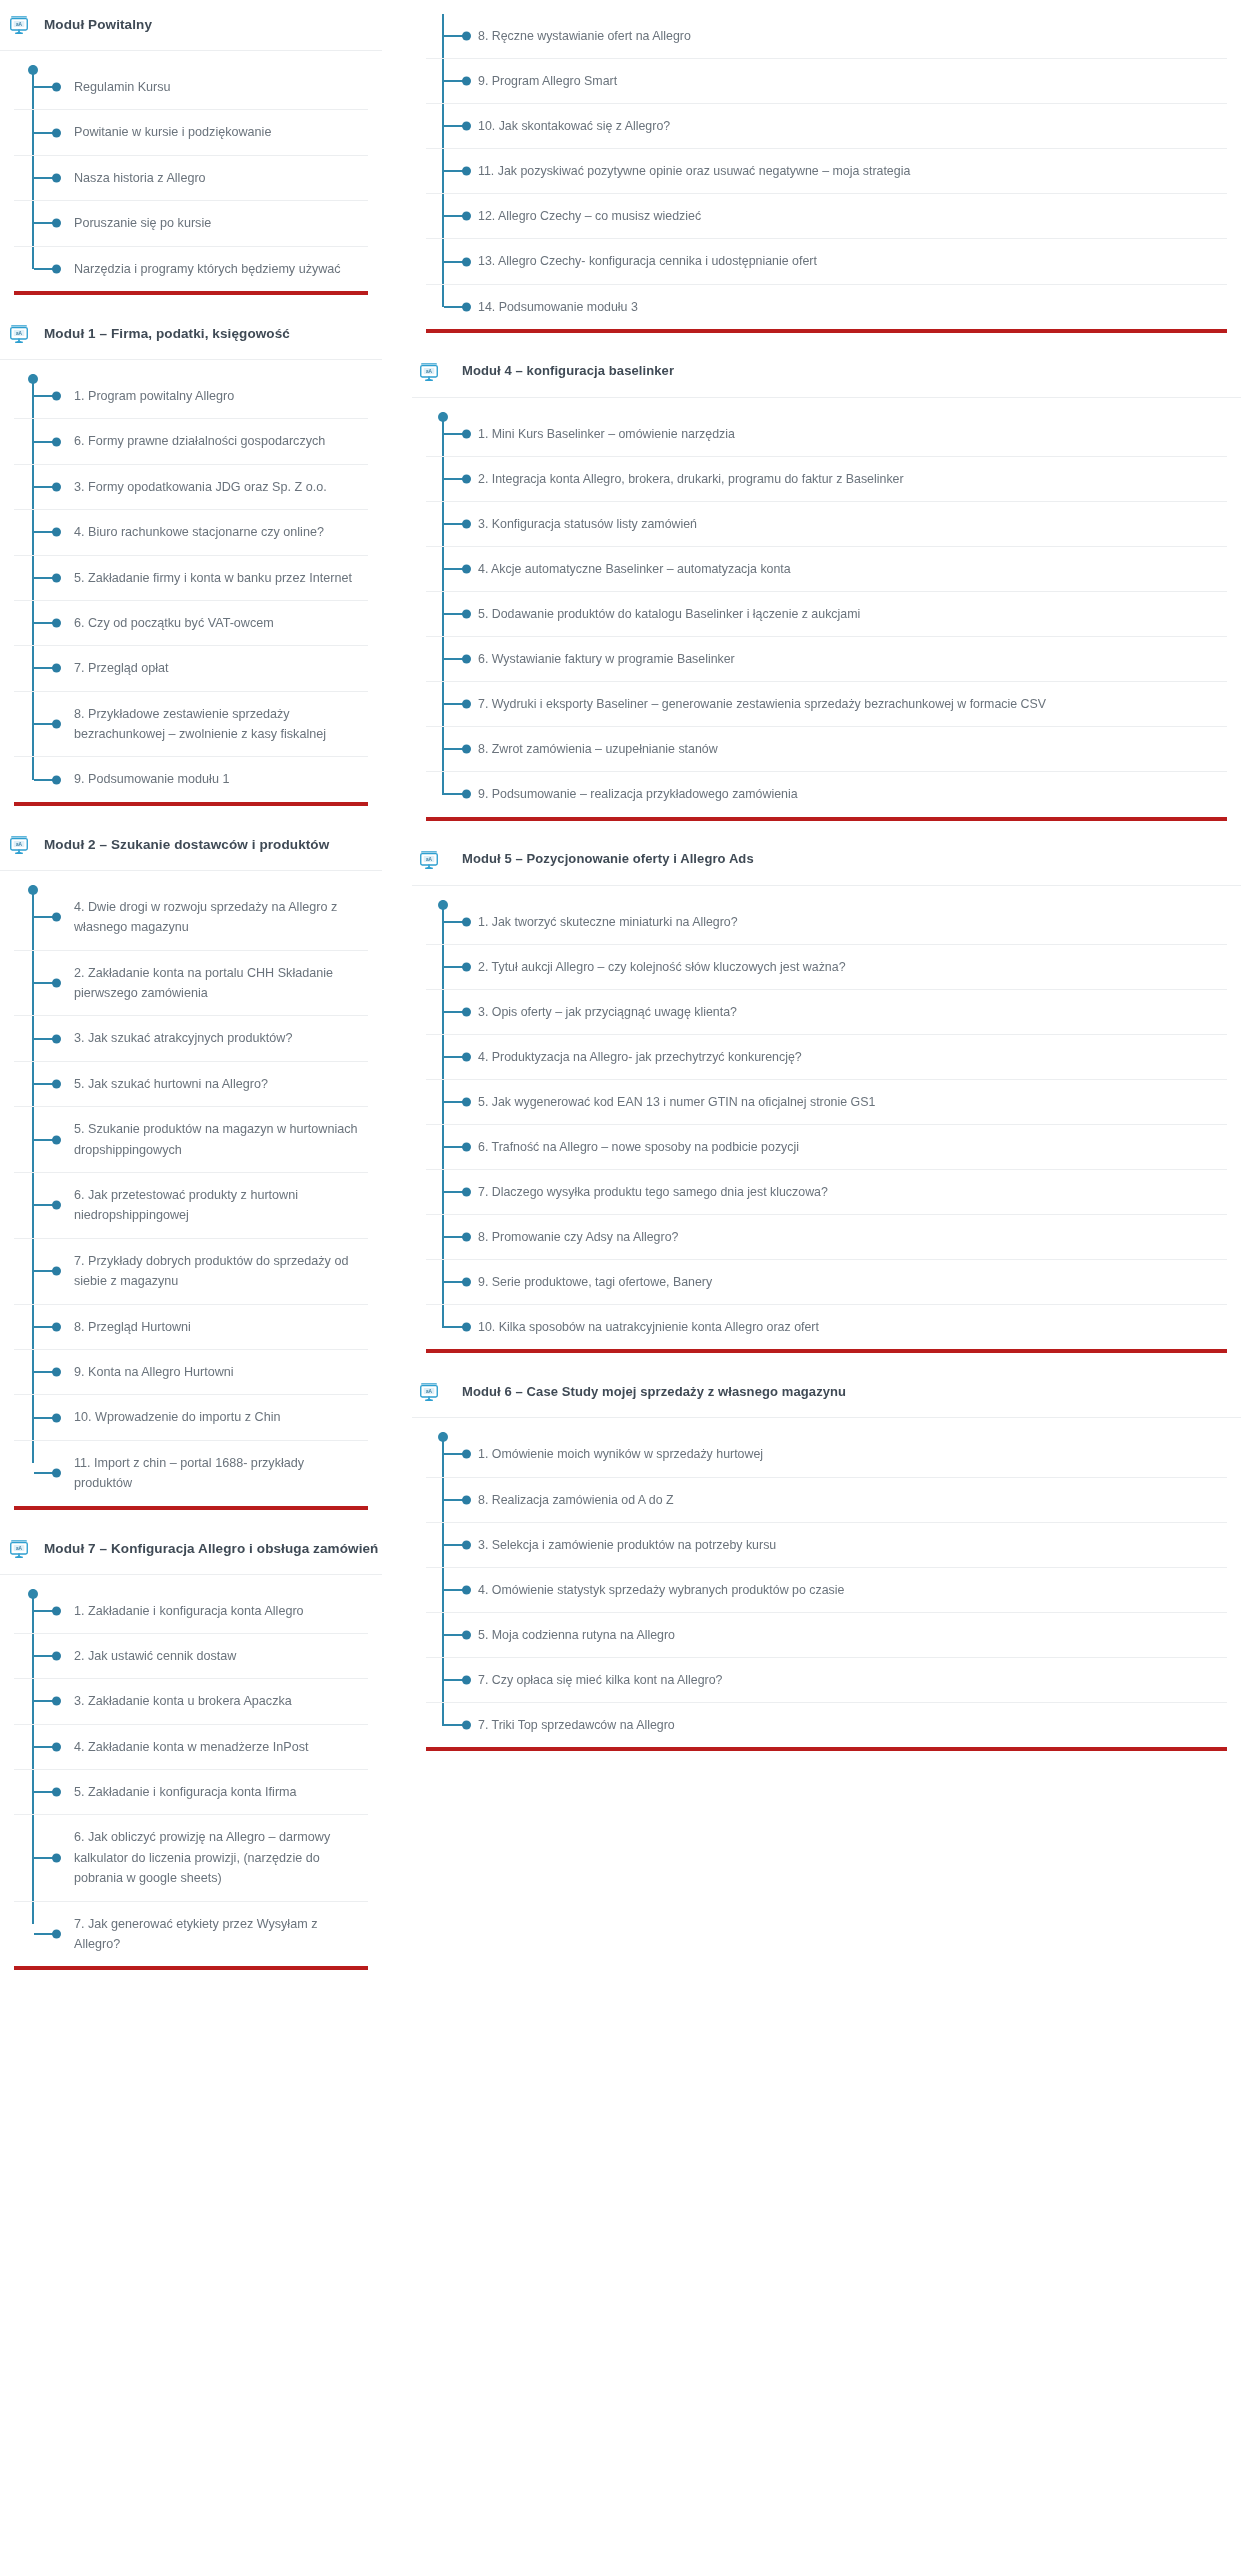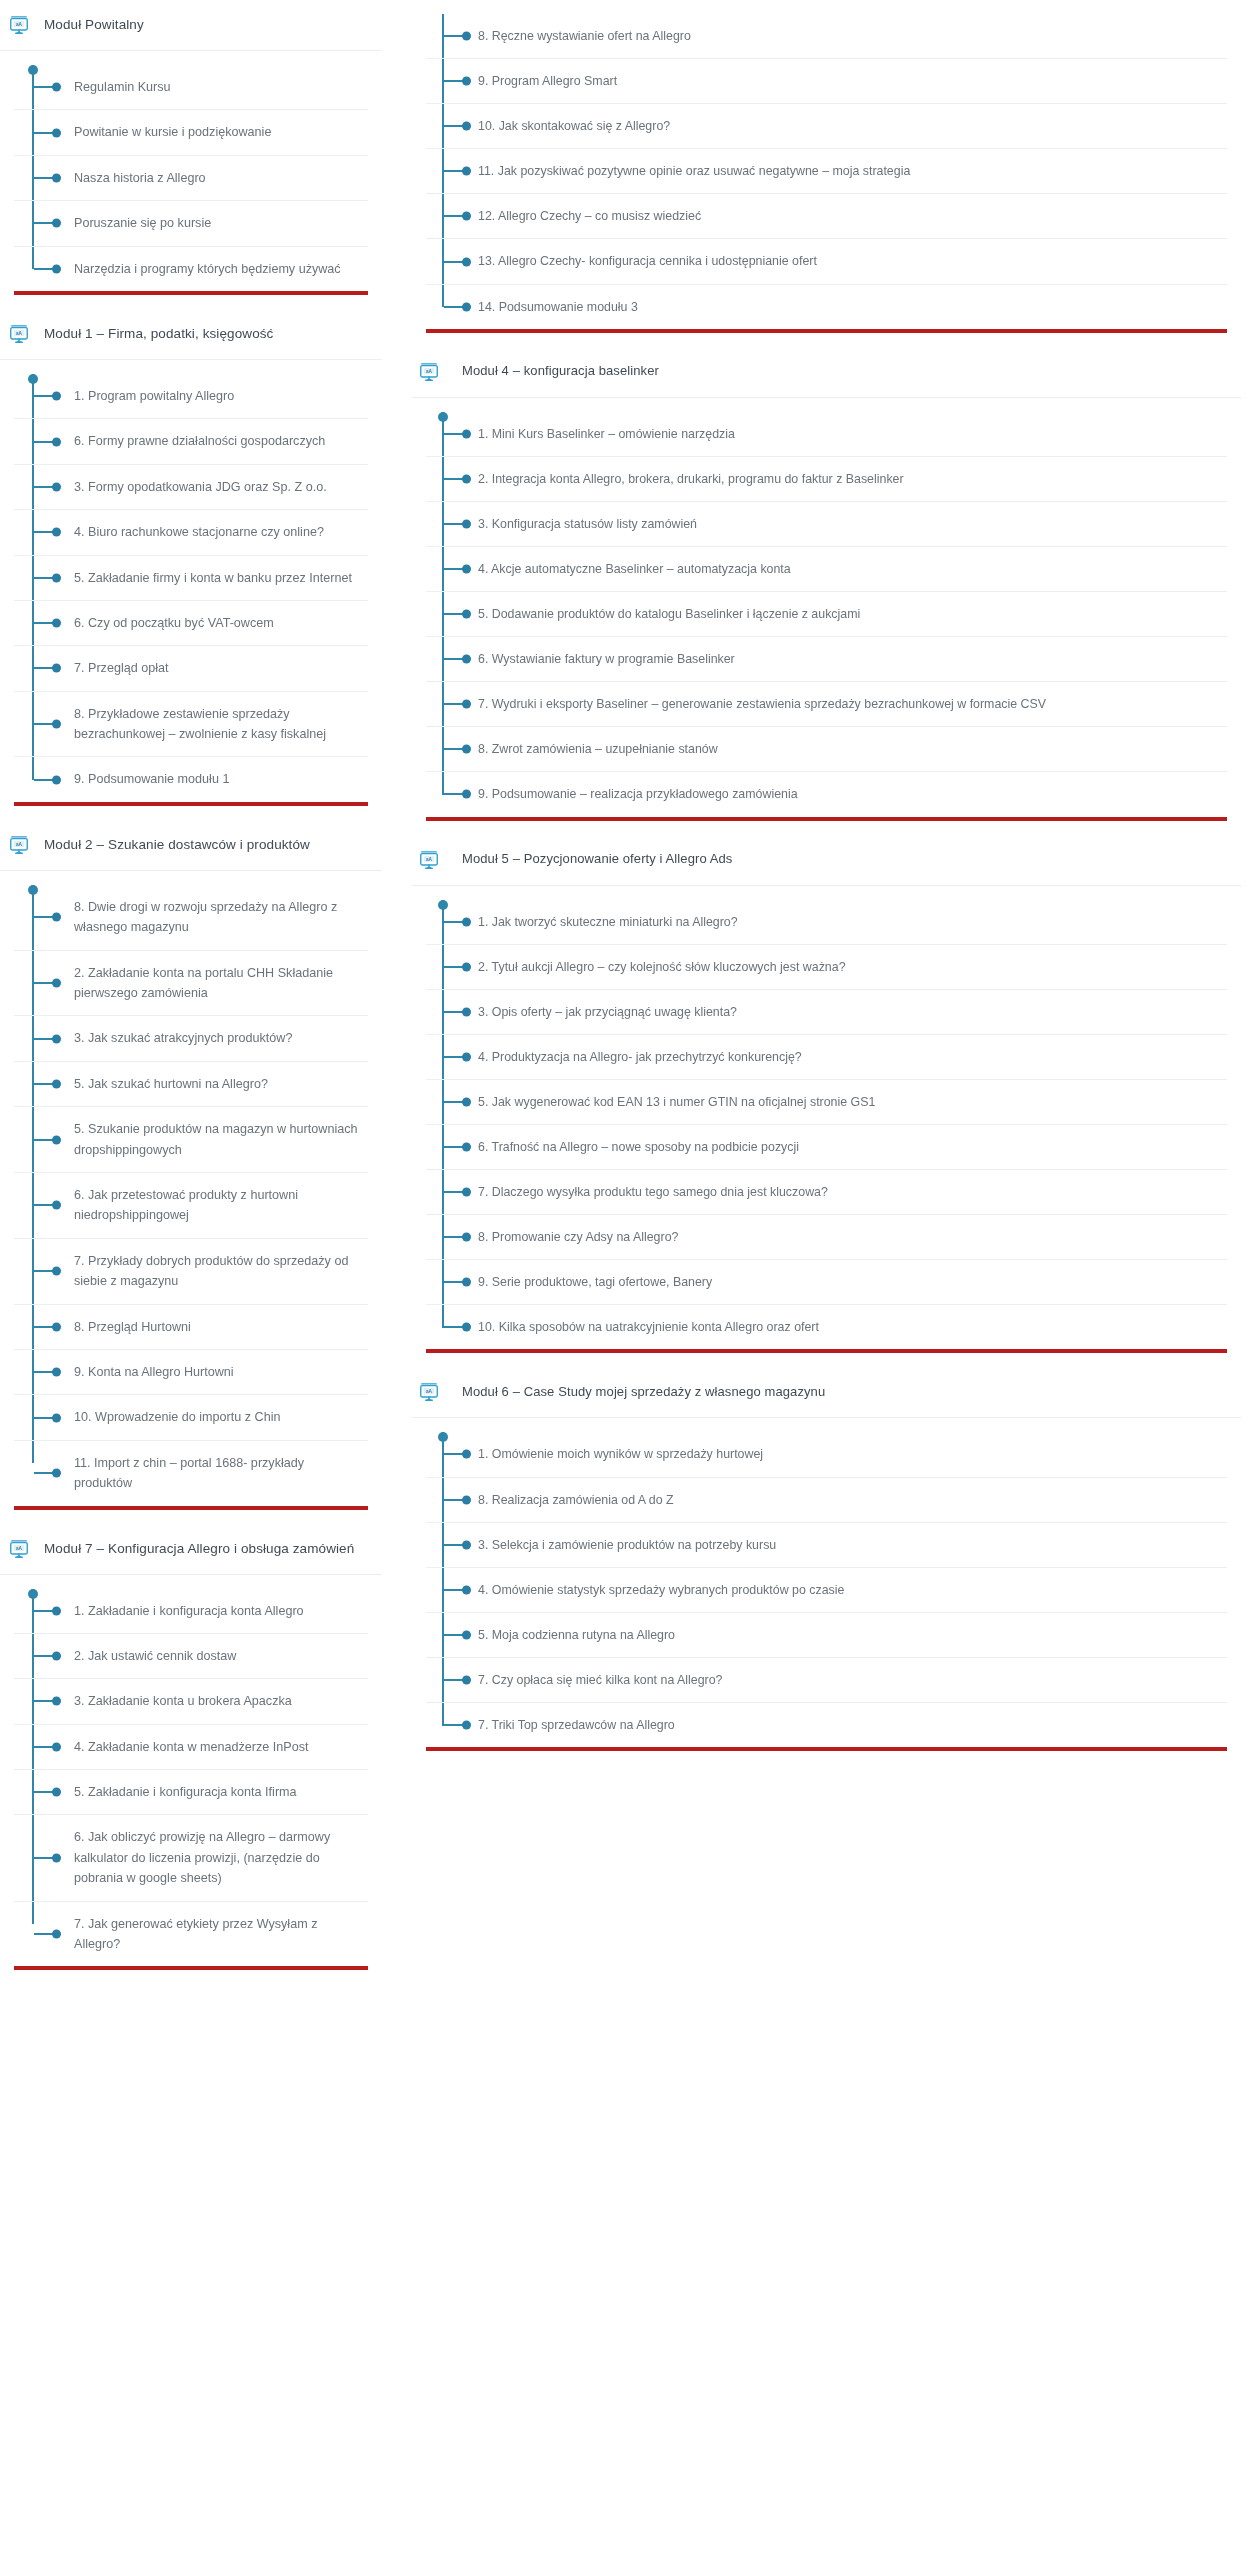--- a/index.html
+++ b/index.html
@@ -45,21 +45,21 @@
     display:flex;
     align-items:center;
     gap:14px;
     padding:14px 0 14px 8px;
     border-bottom:1px solid #eceef0;
     position:relative;
     background:#fff;
   }
   .module-title{
     font-size:13.5px;
-    font-weight:normal;
+    font-weight:bold;
     color:#3f4a55;
     letter-spacing:0.1px;
     line-height:1.3;
   }
   .col-right .module-title{font-size:13px;margin-left:8px;}
 
   
   .icon-screen{
     width:22px;height:22px;flex:0 0 22px;
     position:relative;
@@ -275,21 +275,21 @@
             </svg>
           </span>
           <span class="module-title">Moduł 2 – Szukanie dostawców i produktów</span>
         </div>
         <div class="lessons">
           <div class="spine" style="bottom: auto; height: 578.555px; border-bottom-left-radius: 0px;"></div>
           <div class="spine-cap"></div>
           <div class="lesson">
             <span class="branch"></span>
             <span class="dot"></span>
-            <span class="lesson-text">8. Dwie drogi w rozwoju sprzedaży na Allegro z własnego magazynu</span>
+            <span class="lesson-text">4. Dwie drogi w rozwoju sprzedaży na Allegro z własnego magazynu</span>
           </div>
           <div class="lesson">
             <span class="branch"></span>
             <span class="dot"></span>
             <span class="lesson-text">2. Zakładanie konta na portalu CHH Składanie pierwszego zamówienia</span>
           </div>
           <div class="lesson">
             <span class="branch"></span>
             <span class="dot"></span>
             <span class="lesson-text">3. Jak szukać atrakcyjnych produktów?</span>

